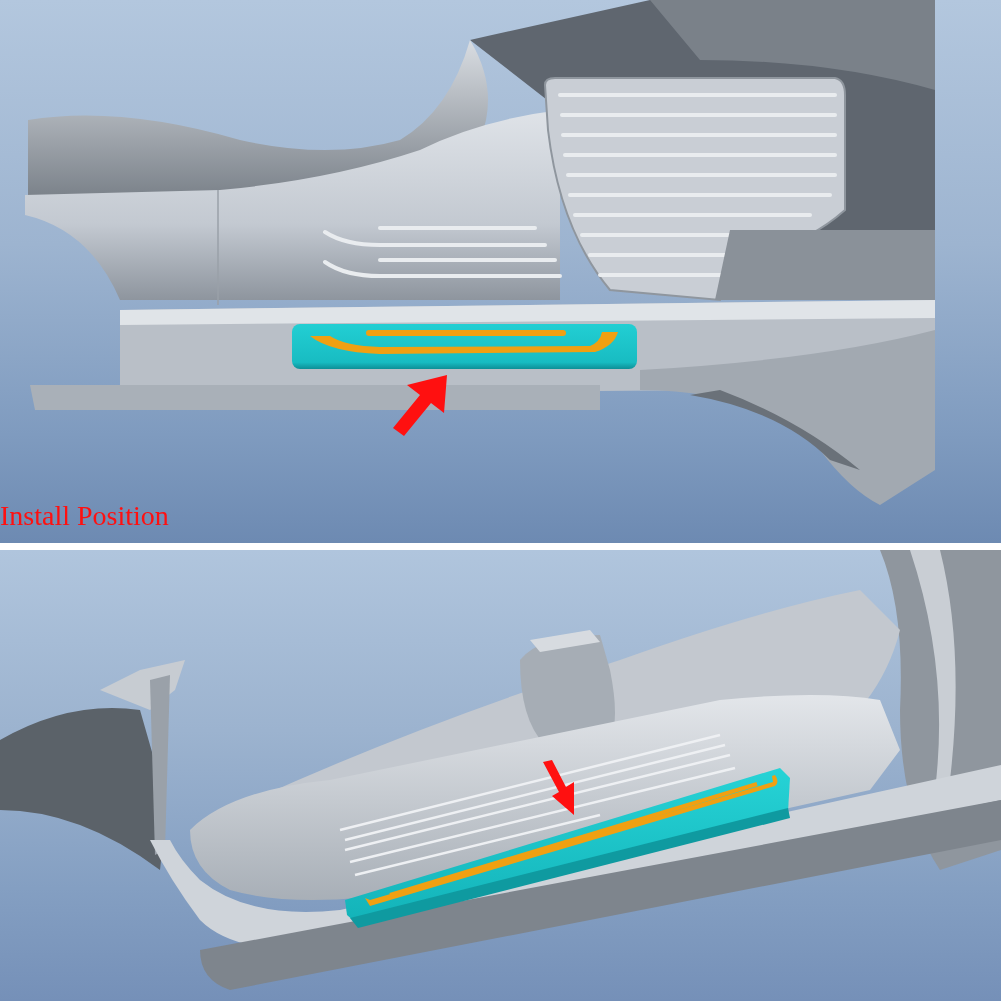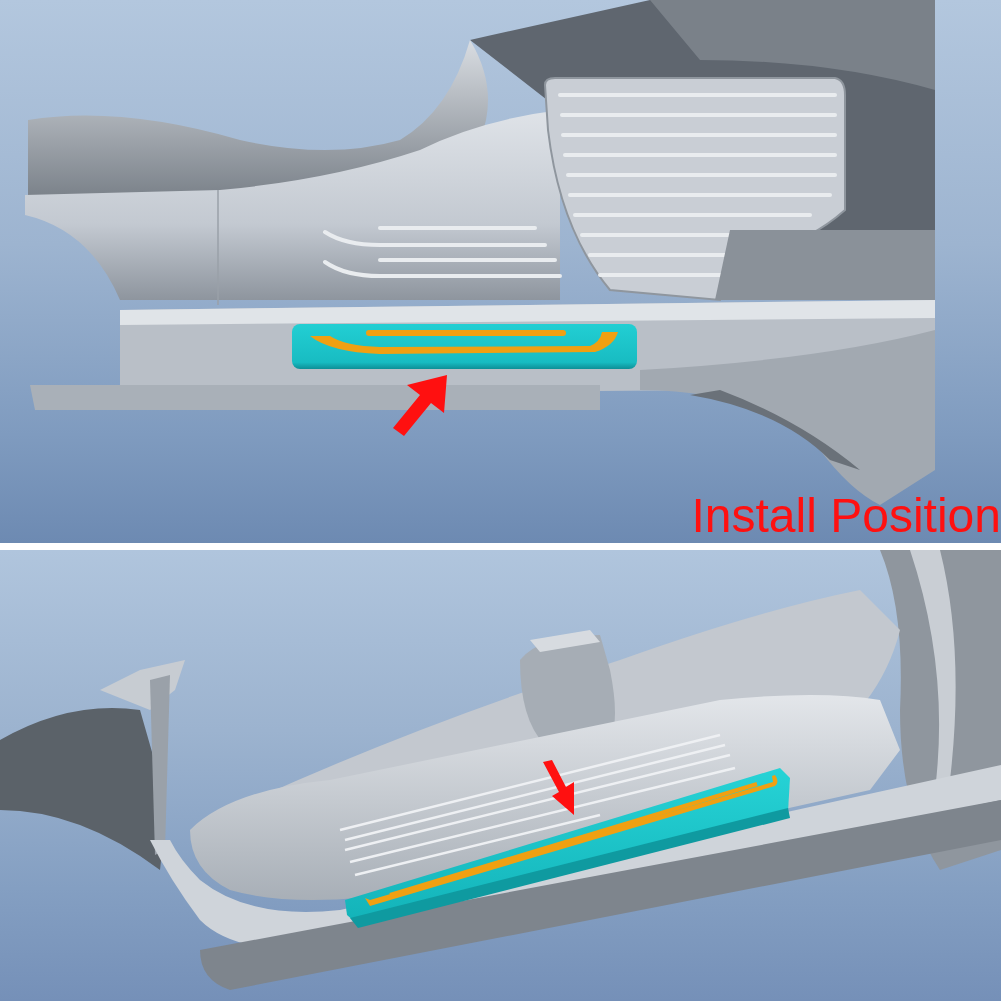--- a/index.html
+++ b/index.html
@@ -2,21 +2,21 @@
 <html><head>
 <meta charset="utf-8">
 <style>
   html, body { margin:0; padding:0; }
   body { width:1001px; height:1001px; position:relative; overflow:hidden; background:#ffffff; font-family:"Liberation Sans", sans-serif; }
   .panel { position:absolute; left:0; width:1001px; overflow:hidden; }
   .panel-top { top:0; height:543px; background:linear-gradient(to bottom, #b3c7de 0%, #9db4d0 45%, #7f9bbf 80%, #6d8ab2 100%); }
   .panel-bottom { top:550px; height:451px; background:linear-gradient(to bottom, #b0c5dd 0%, #9cb3cf 40%, #849fc2 75%, #7590b8 100%); }
   .divider { position:absolute; left:0; top:543px; width:1001px; height:7px; background:#ffffff; }
   .scene { position:absolute; left:0; top:0; }
-  .caption { position:absolute; left:0; width:1001px; top:488px; text-align:right; color:#ff1010; font-size:48px; font-family:Liberation Sans, sans-serif; letter-spacing:0px; line-height:56px; }
+  .caption { position:absolute; left:0; width:1001px; top:488px; text-align:left; color:#ff1010; font-size:28px; font-family:Liberation Serif, serif; letter-spacing:0px; line-height:56px; }
 </style>
 </head>
 <body>
 
 <div class="panel panel-top">
   <svg class="scene" width="1001" height="543" viewBox="0 0 1001 543">
     <defs>
       <linearGradient id="gBody" x1="0" y1="0" x2="0" y2="1">
         <stop offset="0" stop-color="#dfe3e8"></stop>
         <stop offset="0.6" stop-color="#c3c9d1"></stop>

